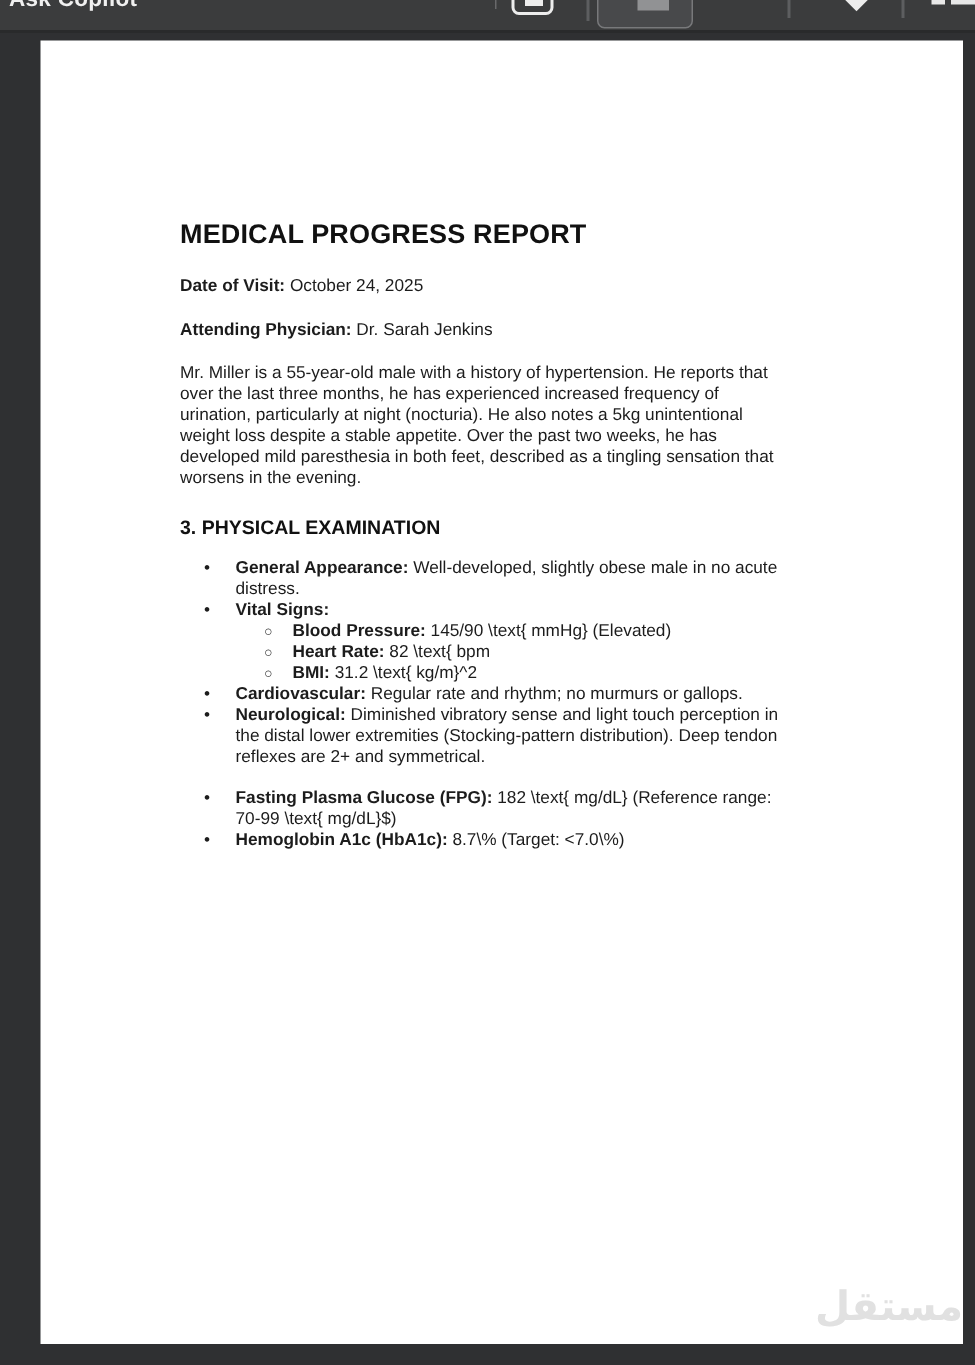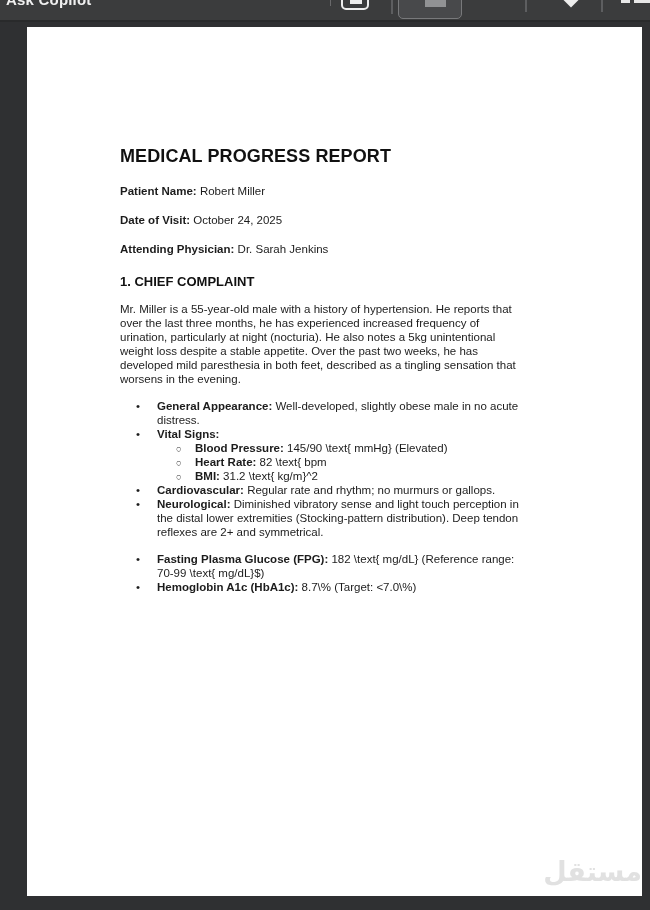--- a/index.html
+++ b/index.html
@@ -136,42 +136,38 @@
   </div>
 
   <div class="viewport">
     <div class="page">
       <div class="content">
 
         <h1 class="doc-title">MEDICAL PROGRESS REPORT</h1>
 
         <div class="meta-block">
           <div class="meta-row">
-            <span class="lbl">Patient Name:</span>
-            <span>Robert Miller</span>
-          </div>
-          <div class="meta-row">
             <span class="lbl">Date of Visit:</span>
             <span>October 24, 2025</span>
           </div>
           <div class="meta-row">
             <span class="lbl">Attending Physician:</span>
             <span>Dr. Sarah Jenkins</span>
           </div>
         </div>
 
-        <h2 class="sec-heading">1. CHIEF COMPLAINT</h2>
 
         <p class="para">Mr. Miller is a 55-year-old male with a history of hypertension. He reports that
 over the last three months, he has experienced increased frequency of
 urination, particularly at night (nocturia). He also notes a 5kg unintentional
 weight loss despite a stable appetite. Over the past two weeks, he has
 developed mild paresthesia in both feet, described as a tingling sensation that
 worsens in the evening.</p>
 
+        <h2 class="sec-heading">3. PHYSICAL EXAMINATION</h2>
         <ul class="l1">
           <li class="b1">
             <span class="marker1">•</span>
             <span class="blbl">General Appearance:</span><span class="btxt"> Well-developed, slightly obese male in no acute
 distress.</span>
           </li>
           <li class="b1">
             <span class="marker1">•</span>
             <span class="blbl">Vital Signs:</span><span class="btxt"></span>
             <ul class="l2">

